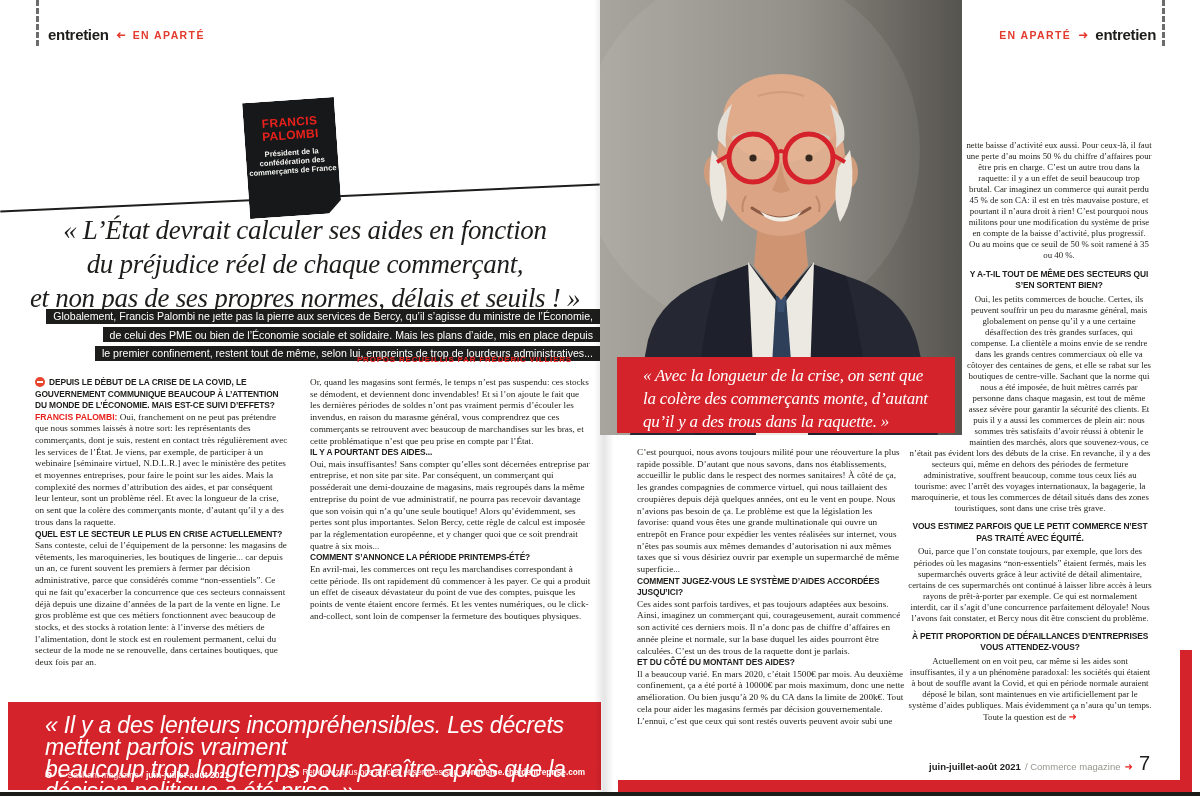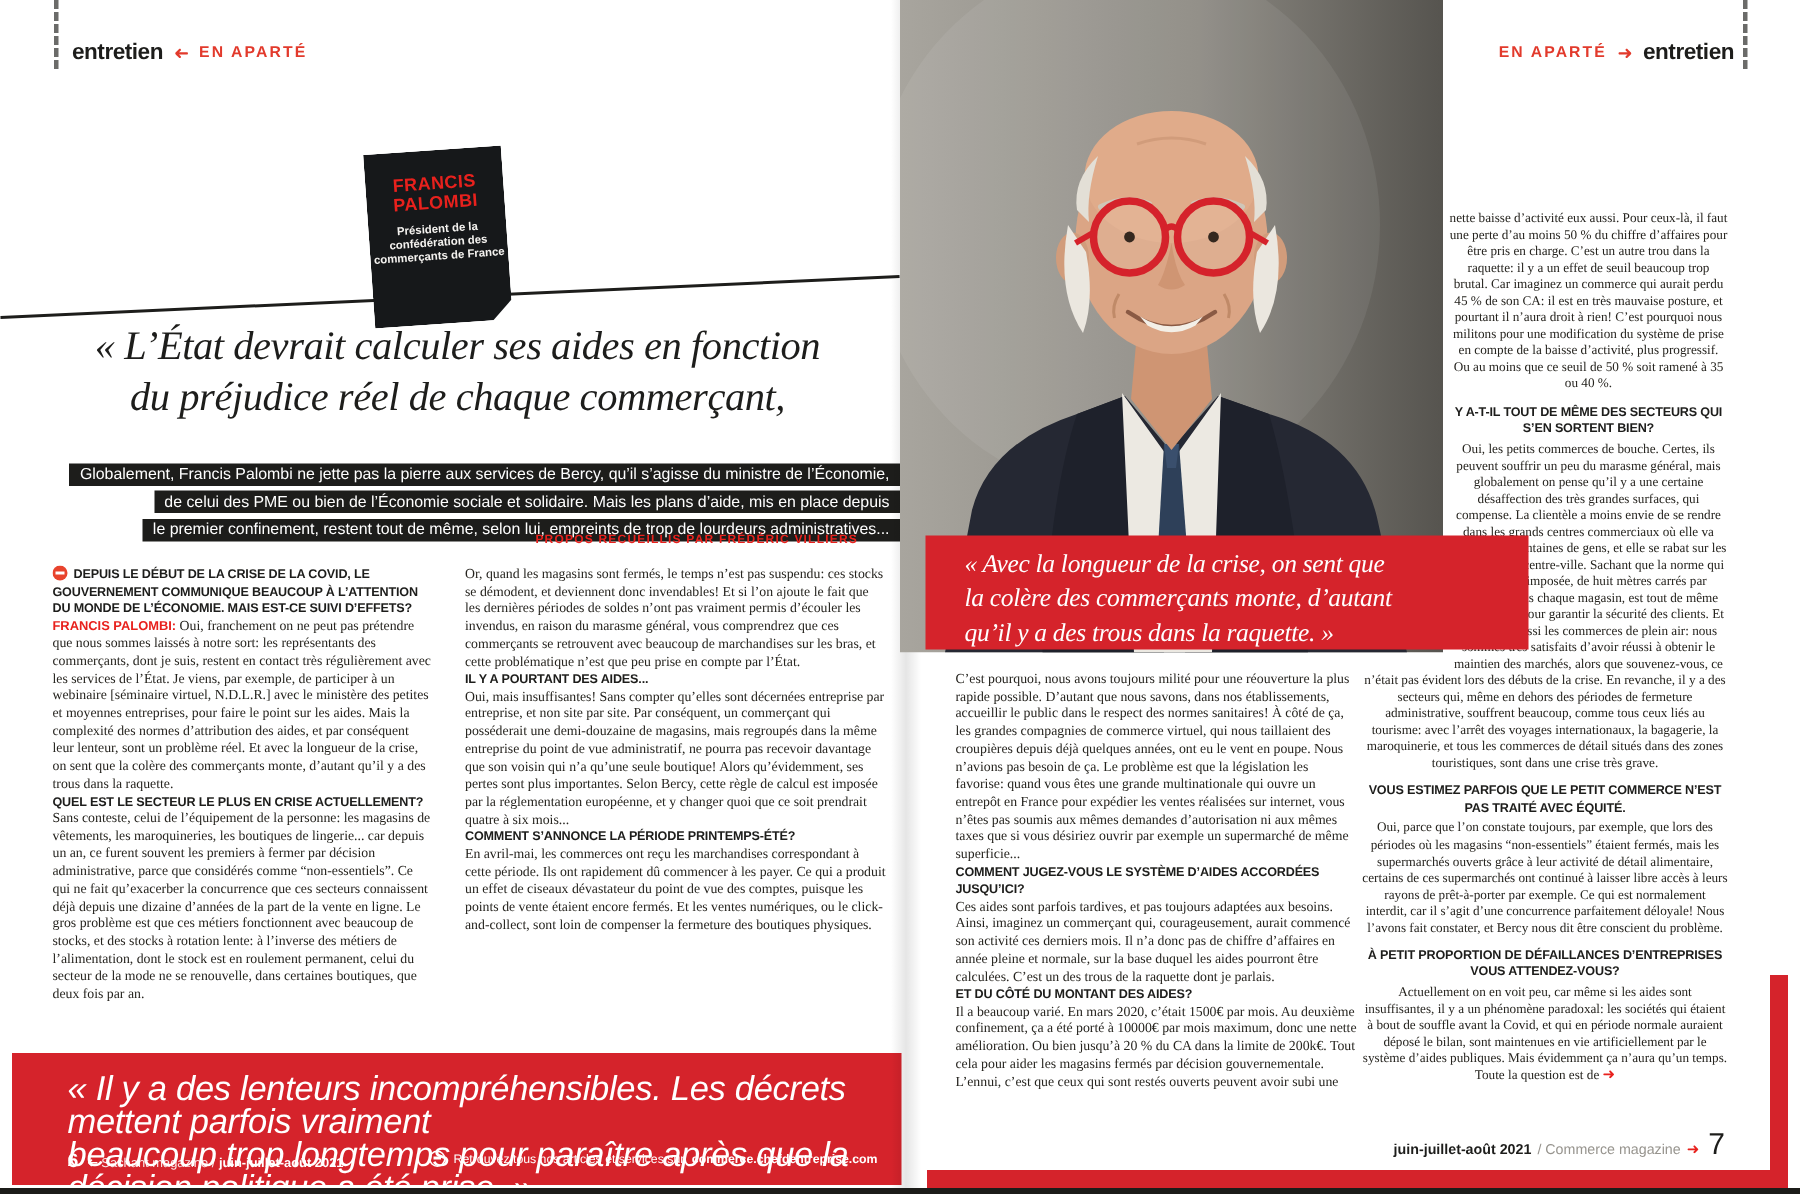--- a/index.html
+++ b/index.html
@@ -58,21 +58,21 @@
   .band-footer .pgnum{font-size:13px;font-weight:bold;margin-right:3px;}
   .band-footer .mag{opacity:.88;}
   .band-footer b{font-weight:bold;}
   .warrow{color:#fff;font-size:9px;}
   .promo{display:flex;align-items:center;gap:5px;font-size:8.2px;}
   .circ{width:9px;height:9px;border-radius:50%;border:1.2px solid #fff;position:relative;display:inline-block;}
   .circ::after{content:"";position:absolute;left:1.6px;top:3.4px;width:4.6px;height:1.4px;background:#fff;}
 
   
   .photo{left:600px;top:0;width:362px;height:435px;z-index:1;}
-  .photo-quote{left:617px;top:357px;width:402px;height:76px;background:#d5232b;z-index:2;
+  .photo-quote{left:617px;top:357px;width:338px;height:76px;background:#d5232b;z-index:2;
                color:#fff;font-family:"Liberation Serif",serif;font-style:italic;
                font-size:17px;line-height:23px;padding:7px 16px 0 26px;box-sizing:border-box;
                letter-spacing:-.2px;}
   .colmid{left:637px;top:447px;width:268px;height:318px;}
   .colright{left:908px;top:140px;width:244px;height:628px;font-size:8.8px;line-height:11.05px;text-align:center;}
   .colright .q{margin:7px 0 2px;}
   .wrap-spacer{float:left;width:58px;height:308px;}
   .cont-arrow{color:#e8211d;font-size:10px;}
 
   .r-footer{top:752px;right:50px;display:flex;align-items:baseline;gap:4px;
@@ -106,20 +106,21 @@
     <div class="nm">
       <span>FRANCIS</span><br>
       <span>PALOMBI</span>
     </div>
     <div class="role">Président de la confédération des commerçants de France</div>
   </div>
 
   <div class="abs headline">
     <div>« L’État devrait calculer ses aides en fonction</div>
     <div>du préjudice réel de chaque commerçant,</div>
+    <div>et non pas de ses propres normes, délais et seuils ! »</div>
   </div>
 
   <div class="abs standfirst">
     <span class="bar">Globalement, Francis Palombi ne jette pas la pierre aux services de Bercy, qu’il s’agisse du ministre de l’Économie,</span><br>
     <span class="bar">de celui des PME ou bien de l’Économie sociale et solidaire. Mais les plans d’aide, mis en place depuis</span><br>
     <span class="bar">le premier confinement, restent tout de même, selon lui, empreints de trop de lourdeurs administratives...</span>
   </div>
 
   <div class="abs byline">PROPOS RECUEILLIS PAR FRÉDÉRIC VILLIERS</div>
 

